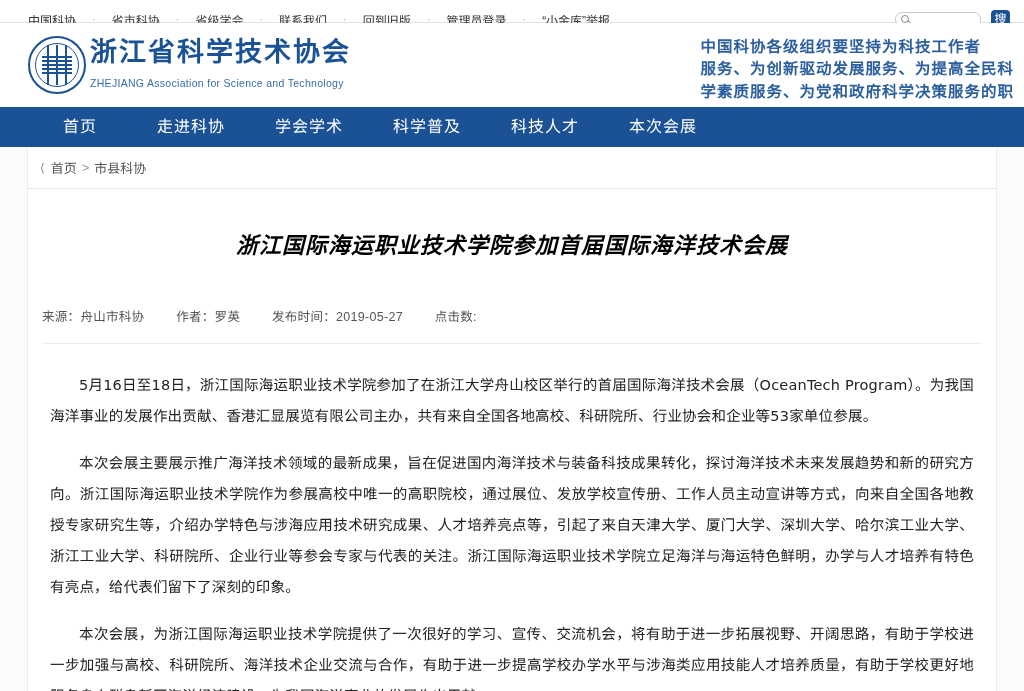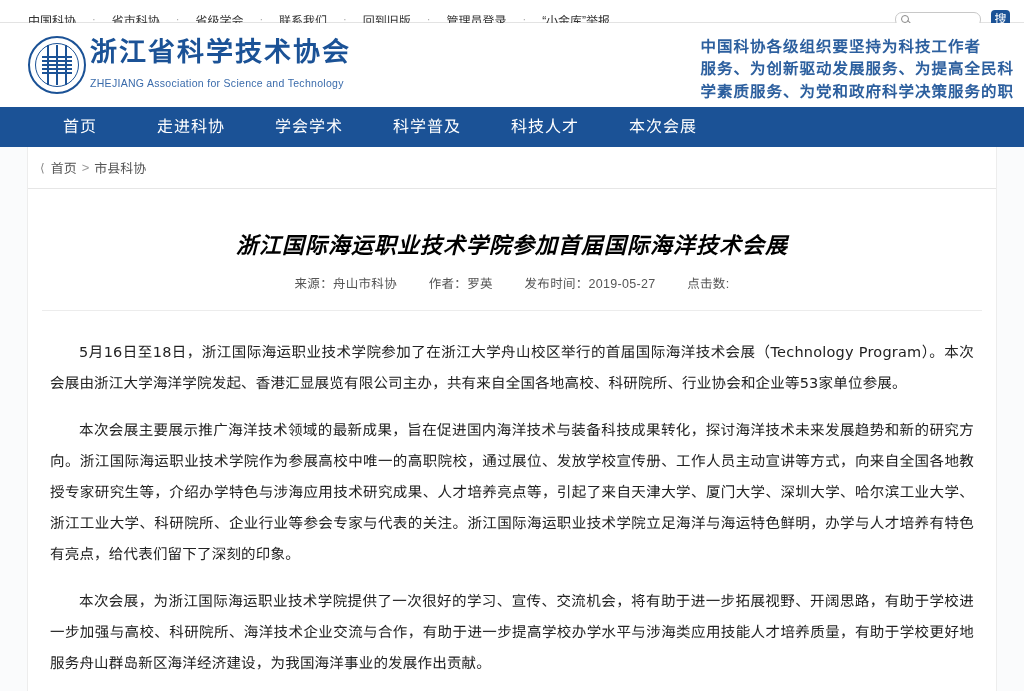--- a/index.html
+++ b/index.html
@@ -251,24 +251,23 @@
     font-weight: bold;
     color: #000000;
     letter-spacing: 1px;
     margin: 42px 40px 0;
     line-height: 1.4;
     font-family: "DejaVu Sans", "Liberation Sans", sans-serif;
     font-style: italic;
   }
 
   .article-meta {
-    text-align: center;
     font-size: 12.5px;
     color: #555;
-    margin-top: 11px;
+    margin-top: 44px;
     letter-spacing: 0.3px;
   }
   .article-meta span { margin: 0 14px; }
 
   .meta-rule {
     border-bottom: 1px solid #ececec;
     margin: 18px 14px 0;
   }
 
   .article-body {
@@ -354,19 +353,19 @@
     <div class="article-meta">
       <span>来源：舟山市科协</span>
       <span>作者：罗英</span>
       <span>发布时间：2019-05-27</span>
       <span>点击数:</span>
     </div>
 
     <div class="meta-rule"></div>
 
     <div class="article-body">
-      <p>5月16日至18日，浙江国际海运职业技术学院参加了在浙江大学舟山校区举行的首届国际海洋技术会展（Technology Program）。本次会展由浙江大学海洋学院发起、香港汇显展览有限公司主办，共有来自全国各地高校、科研院所、行业协会和企业等53家单位参展。</p>
+      <p>5月16日至18日，浙江国际海运职业技术学院参加了在浙江大学舟山校区举行的首届国际海洋技术会展（OceanTech Program）。为我国海洋事业的发展作出贡献、香港汇显展览有限公司主办，共有来自全国各地高校、科研院所、行业协会和企业等53家单位参展。</p>
       <p>本次会展主要展示推广海洋技术领域的最新成果，旨在促进国内海洋技术与装备科技成果转化，探讨海洋技术未来发展趋势和新的研究方向。浙江国际海运职业技术学院作为参展高校中唯一的高职院校，通过展位、发放学校宣传册、工作人员主动宣讲等方式，向来自全国各地教授专家研究生等，介绍办学特色与涉海应用技术研究成果、人才培养亮点等，引起了来自天津大学、厦门大学、深圳大学、哈尔滨工业大学、浙江工业大学、科研院所、企业行业等参会专家与代表的关注。浙江国际海运职业技术学院立足海洋与海运特色鲜明，办学与人才培养有特色有亮点，给代表们留下了深刻的印象。</p>
       <p>本次会展，为浙江国际海运职业技术学院提供了一次很好的学习、宣传、交流机会，将有助于进一步拓展视野、开阔思路，有助于学校进一步加强与高校、科研院所、海洋技术企业交流与合作，有助于进一步提高学校办学水平与涉海类应用技能人才培养质量，有助于学校更好地服务舟山群岛新区海洋经济建设，为我国海洋事业的发展作出贡献。</p>
     </div>
 
   </div>
 </div>
 
 </body></html>

